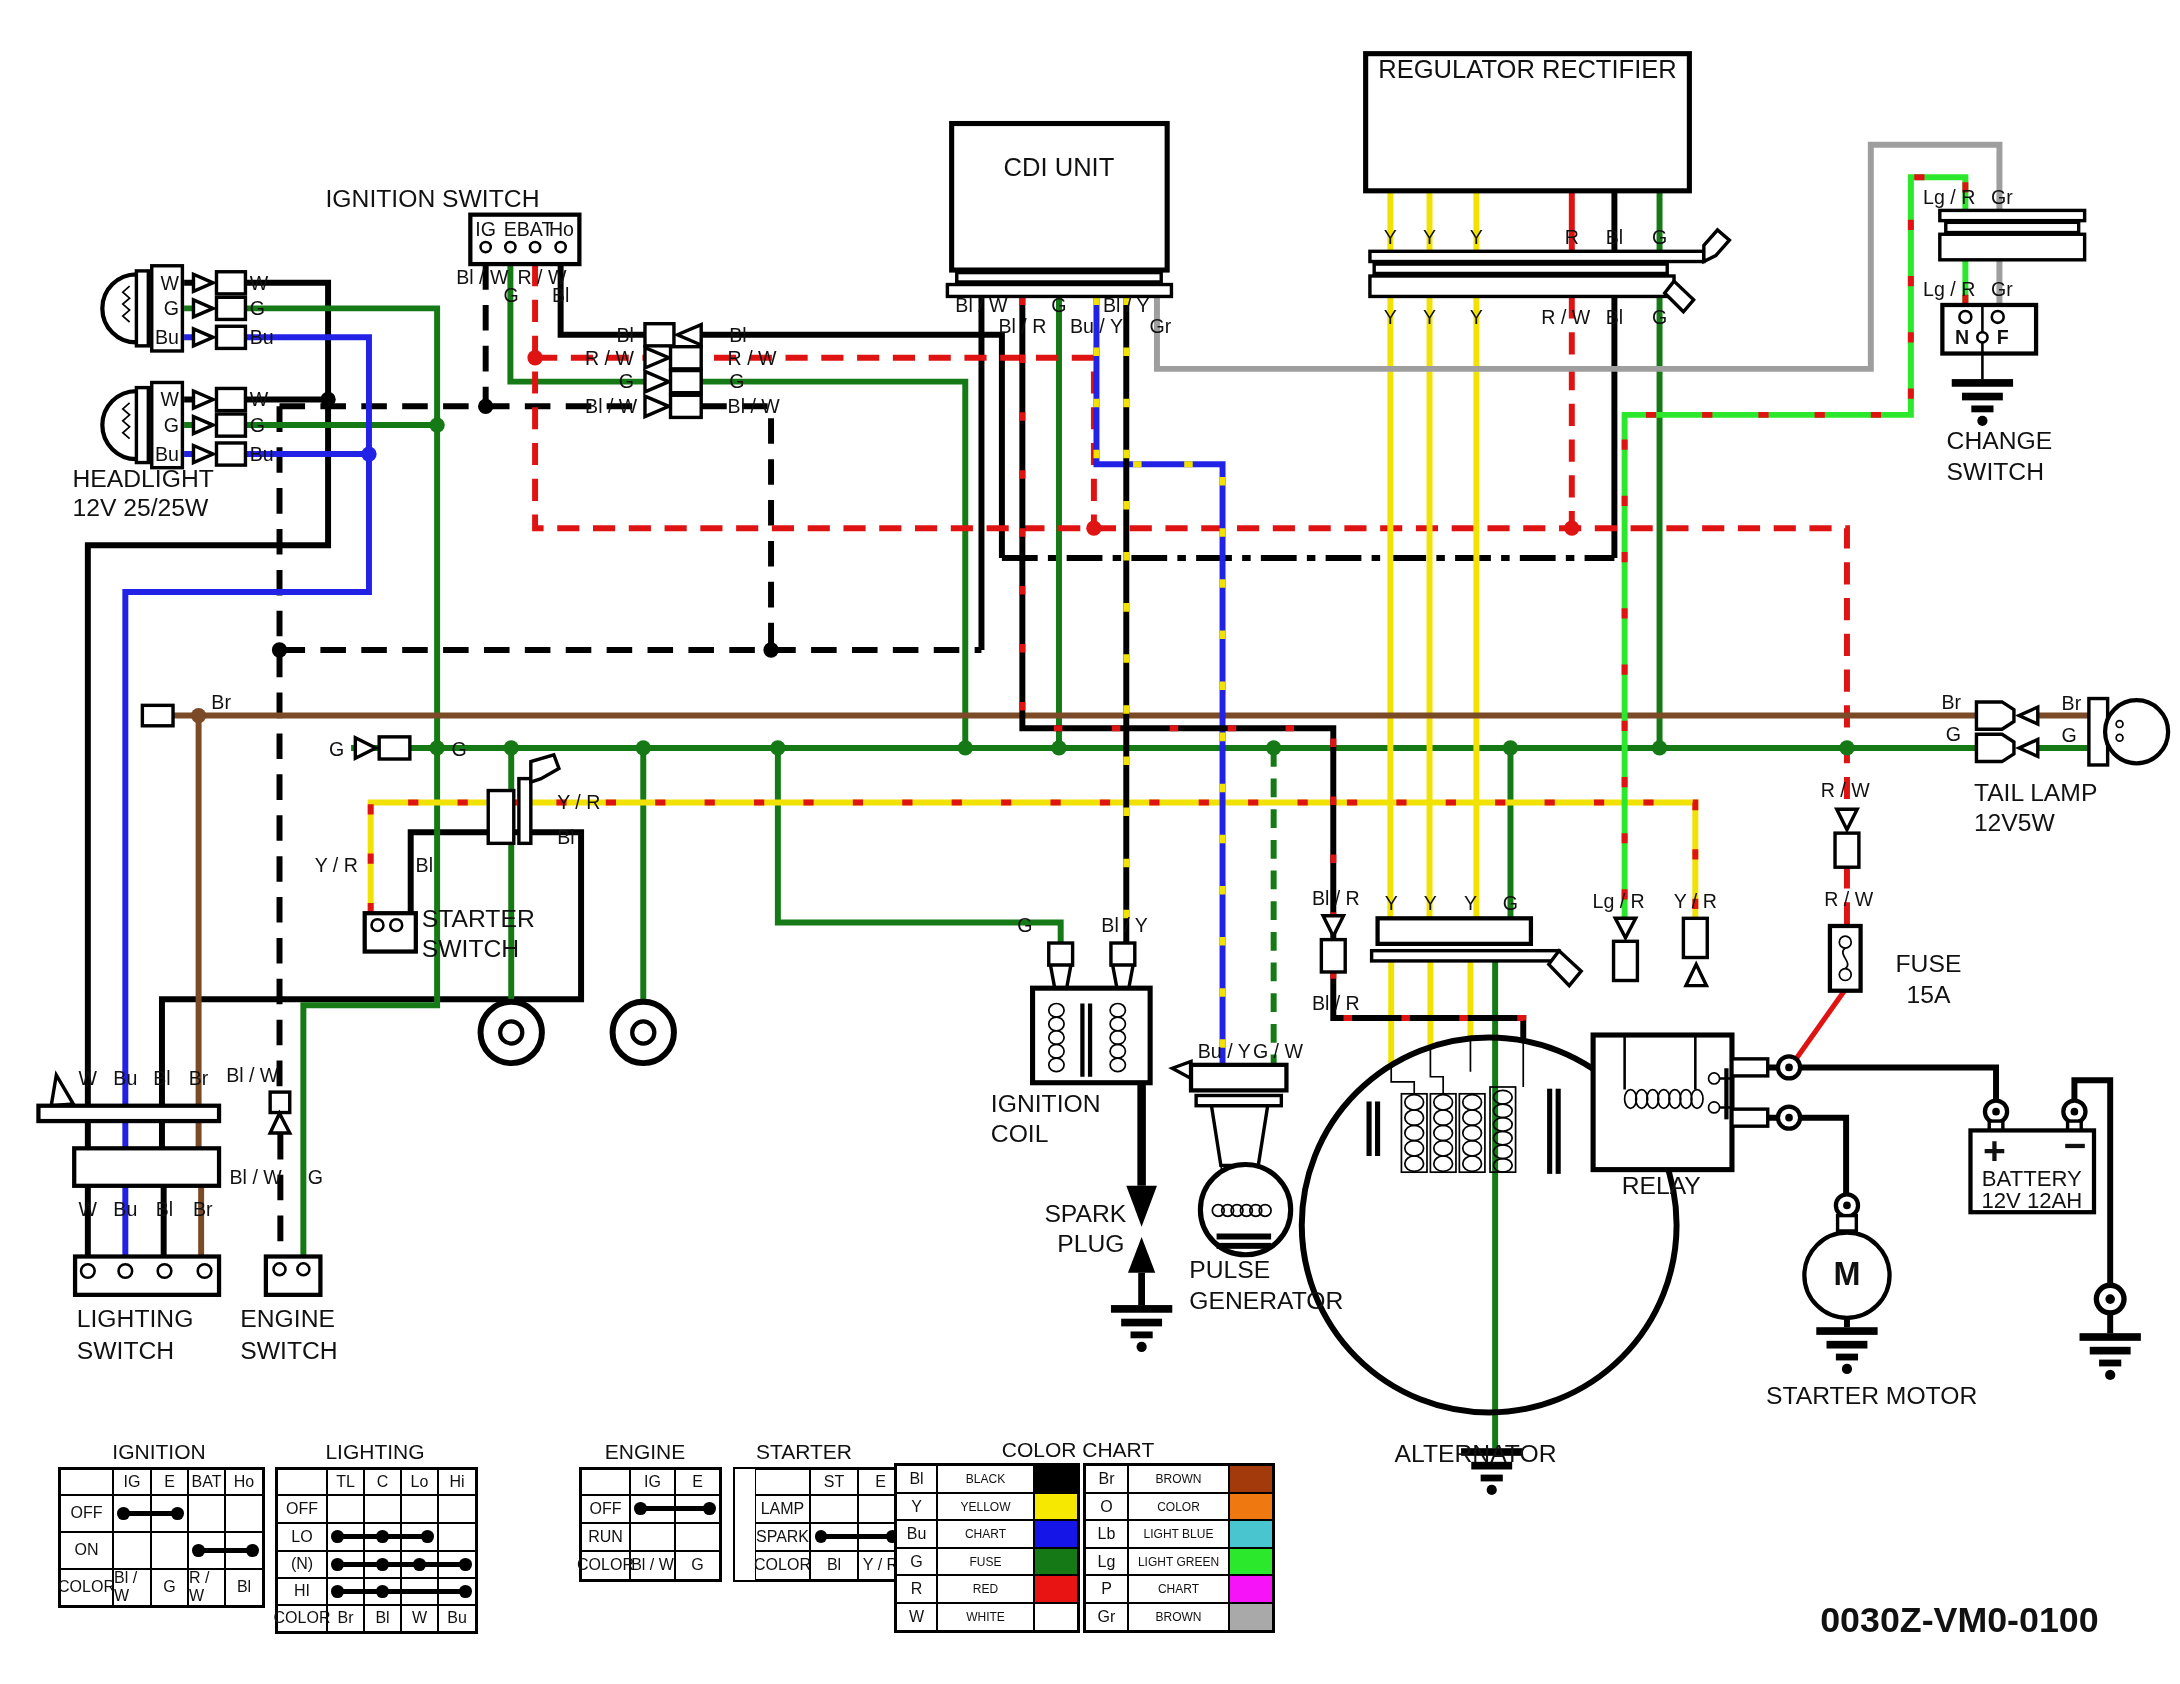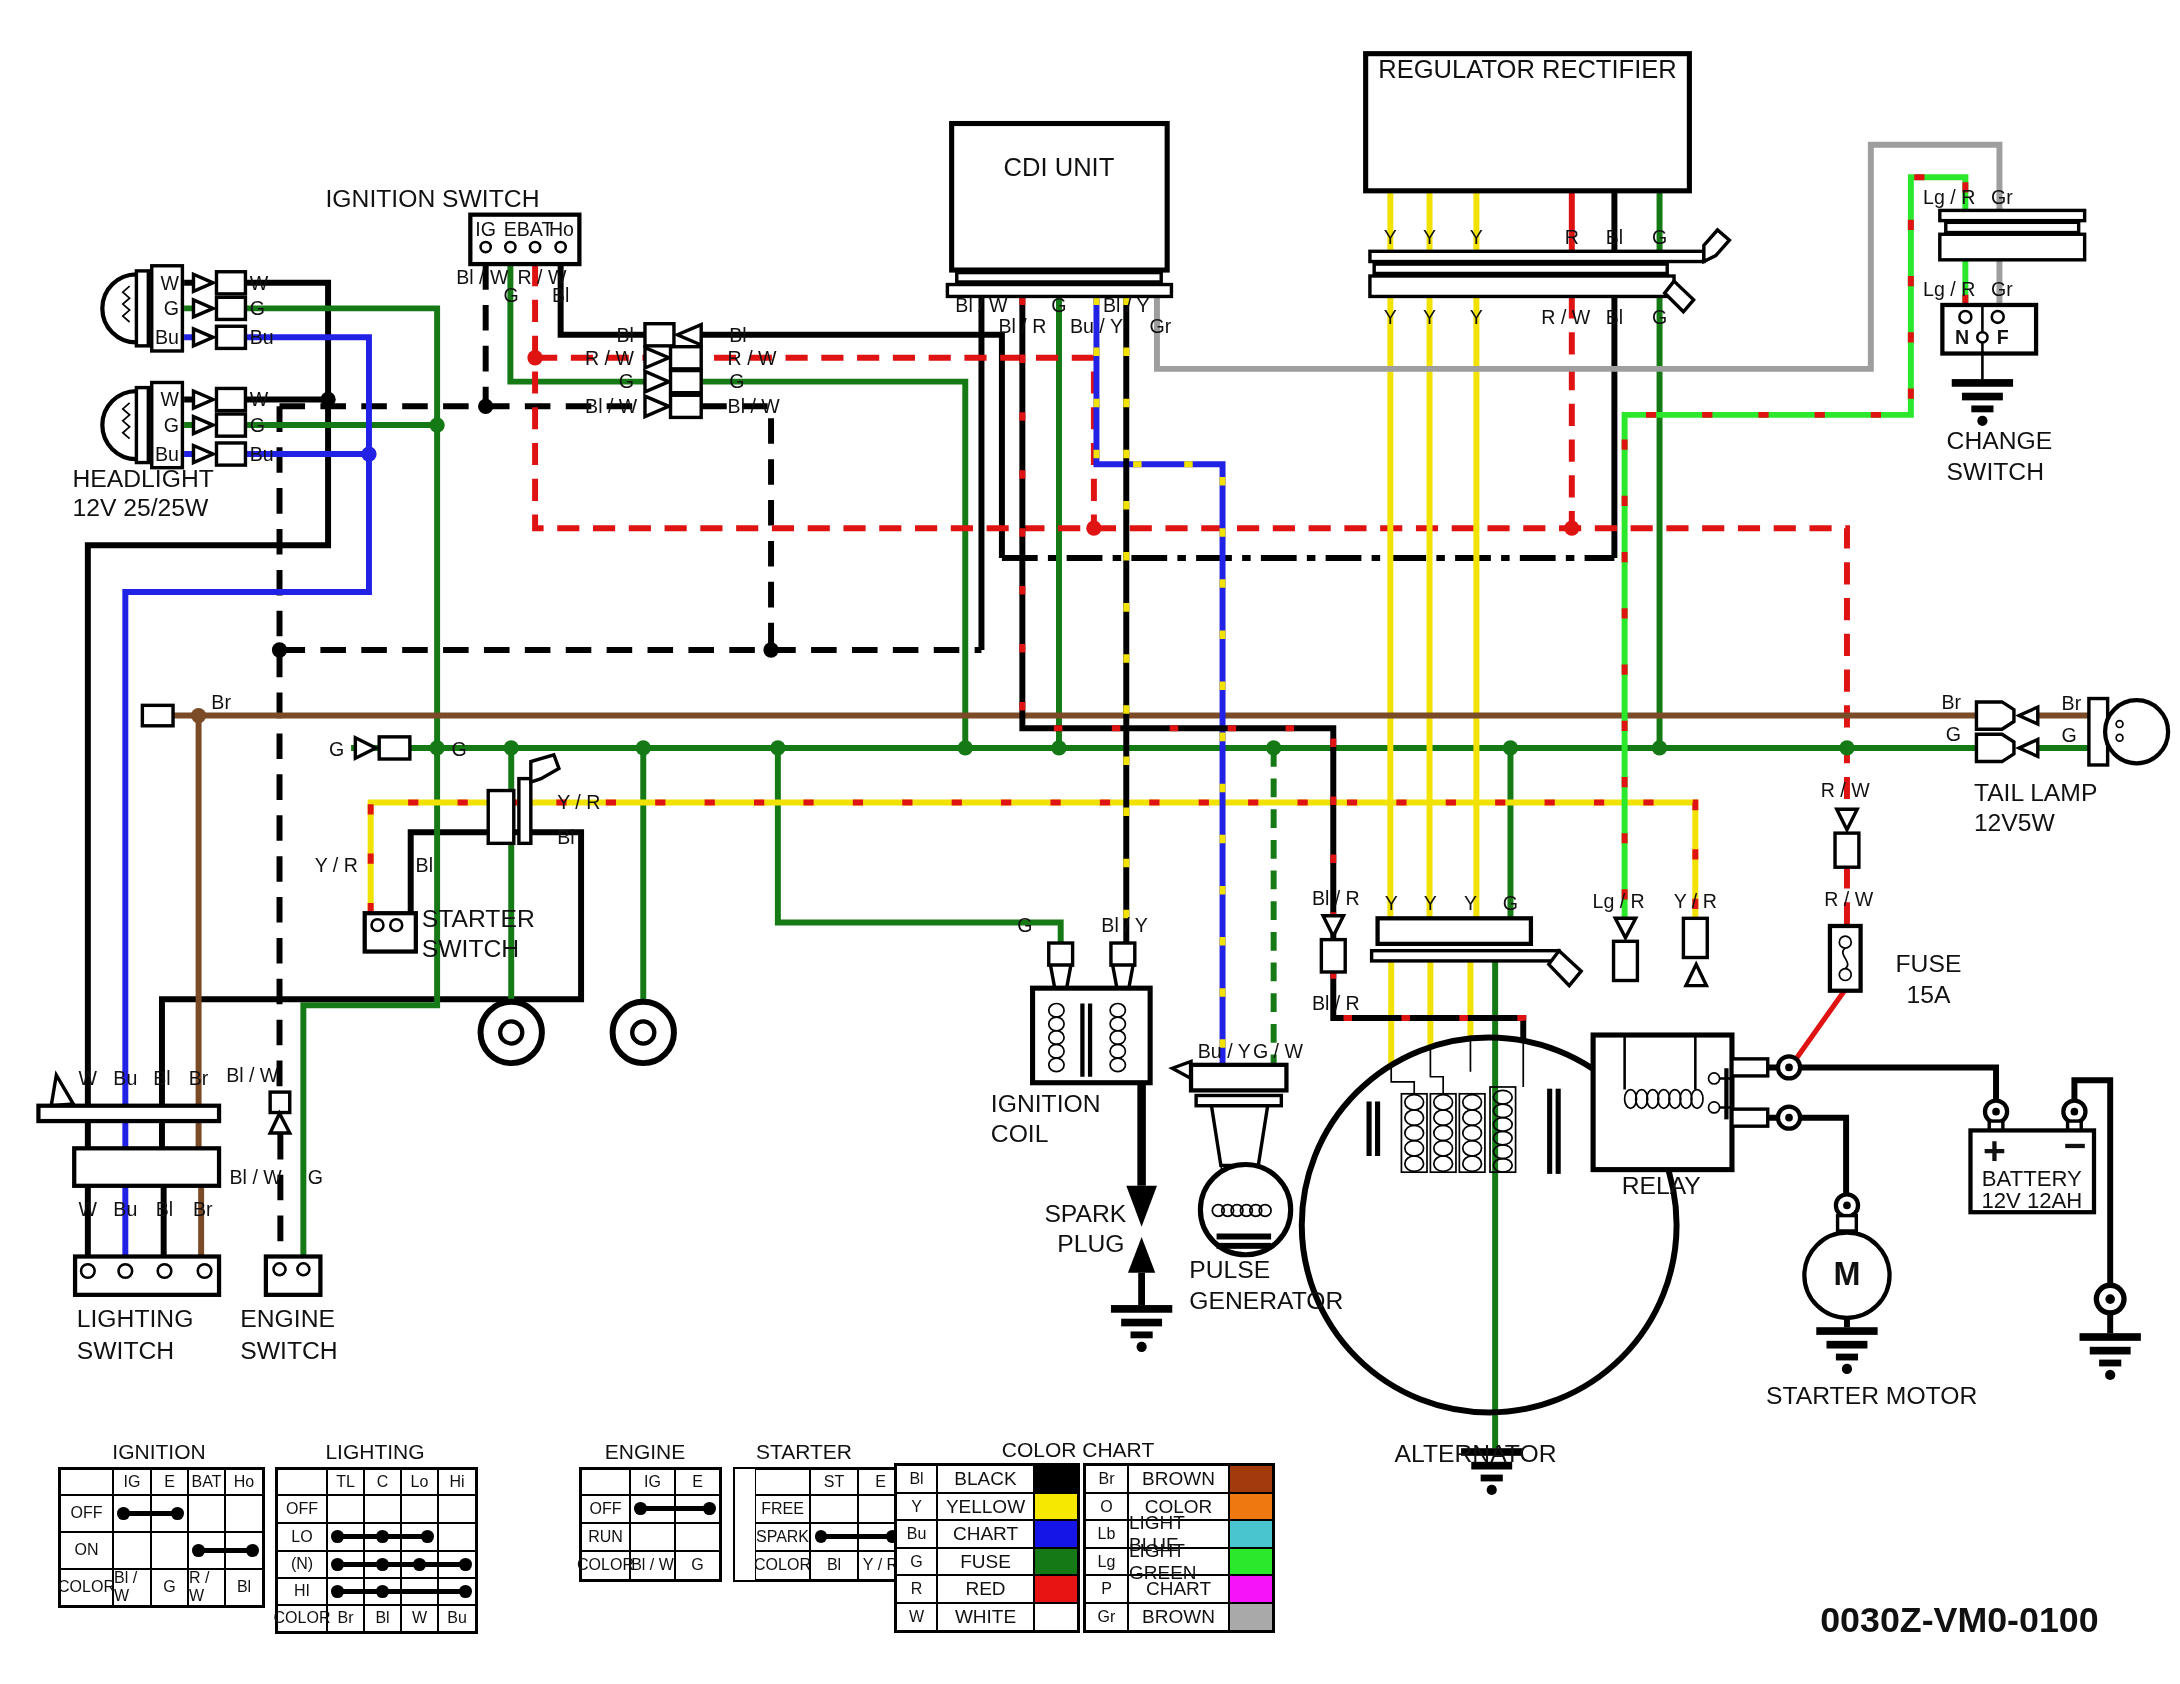--- a/index.html
+++ b/index.html
@@ -18,21 +18,21 @@
   .oYR{stroke-dasharray:12 46}.oLgR{stroke-dasharray:12 54}
   .oBuY{stroke-dasharray:10 50}.oBlY{stroke-dasharray:10 50}.oBlR{stroke-dasharray:10 58}
   .shape{fill:#fff;stroke:#000;stroke-width:4}
   .shape5{fill:#fff;stroke:#000;stroke-width:5}
   .shape6{fill:#fff;stroke:#000;stroke-width:6}
   .thin{stroke:#000;stroke-width:3;fill:none}
   .thin2{stroke:#000;stroke-width:2;fill:none}
   .dtable{position:absolute;display:grid;background:#fff;border:2.6px solid #000}
   .cell{border:1.7px solid #000;display:flex;align-items:center;justify-content:center;
         font:16px "Liberation Sans",sans-serif;color:#111;position:relative}
-  .cname{font-size:19px}
+  .cname{font-size:12px}
   .ttitle{position:absolute;transform:translateX(-50%);font:21px "Liberation Sans",sans-serif;color:#111;white-space:nowrap}
   .cl{position:absolute;top:50%;height:5.1px;margin-top:-2.6px;background:#000}
   .cd{position:absolute;top:50%;width:12.8px;height:12.8px;margin-top:-6.4px;border-radius:50%;background:#000}
 </style>
 </head>
 <body>
 
 <div id="wrap">
 <svg width="2181" height="1685" viewBox="0 0 2560 1978">
 <defs>
@@ -600,21 +600,21 @@
       <div class="cell"></div>
       <div class="cell"></div>
       <div class="cell">COLOR</div>
       <div class="cell">Bl / W</div>
       <div class="cell">G</div>
     </div>
 <div class="dtable" id="t-starter" style="left: 733px; top: 1467px; grid-template-columns: 55px 48px 45px; grid-template-rows: 25.6px 28px 28px 29px; padding-left: 20px;">
       <div class="cell"></div>
       <div class="cell">ST</div>
       <div class="cell">E</div>
-      <div class="cell">FREE</div>
+      <div class="cell">LAMP</div>
       <div class="cell"></div>
       <div class="cell"></div>
       <div class="cell">SPARK</div>
       <div class="cell">
         <i class="cl" style="left: 22%; right: -1.7px;"></i>
         <i class="cd" style="left: 8%;"></i>
       </div>
       <div class="cell">
         <i class="cl" style="left: -1.7px; right: 22%;"></i>
         <i class="cd" style="right: 8%;"></i>

